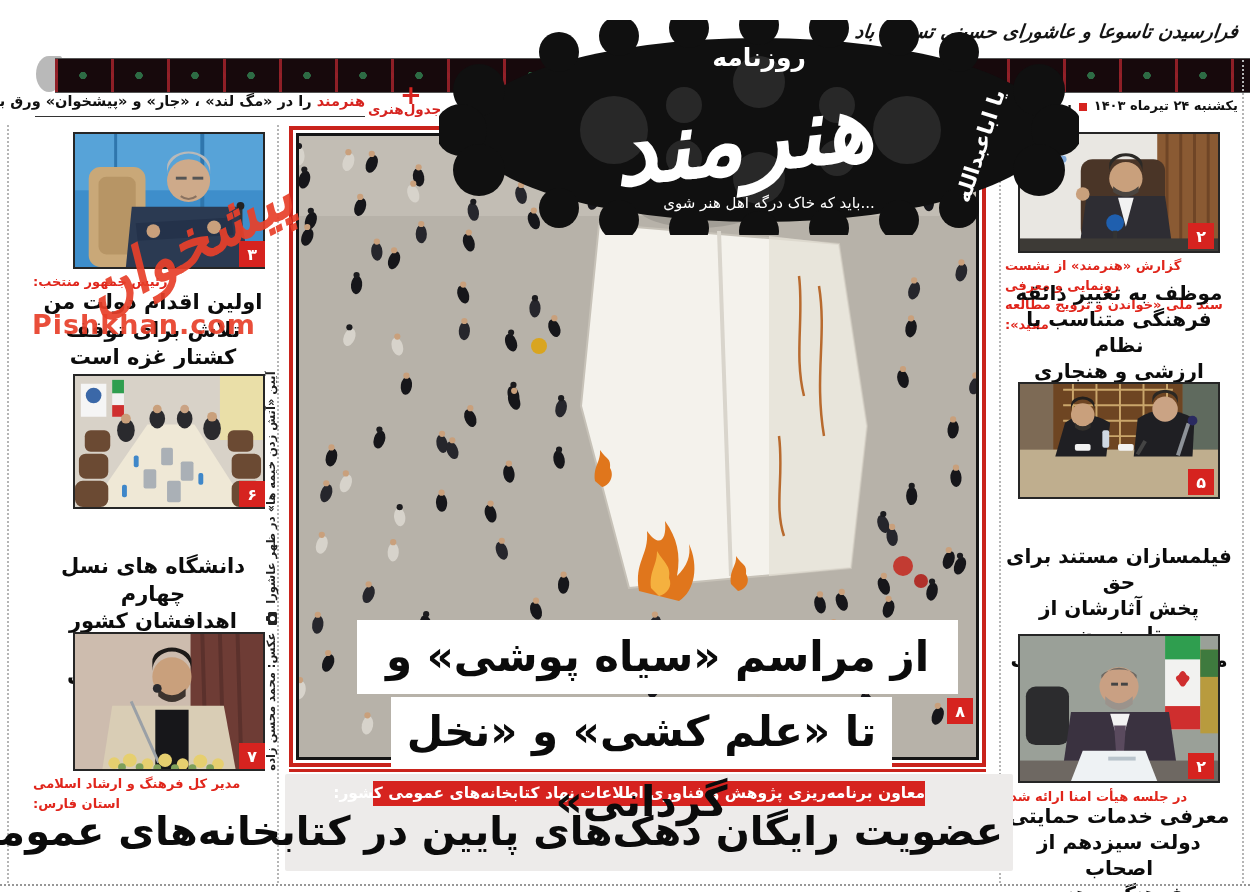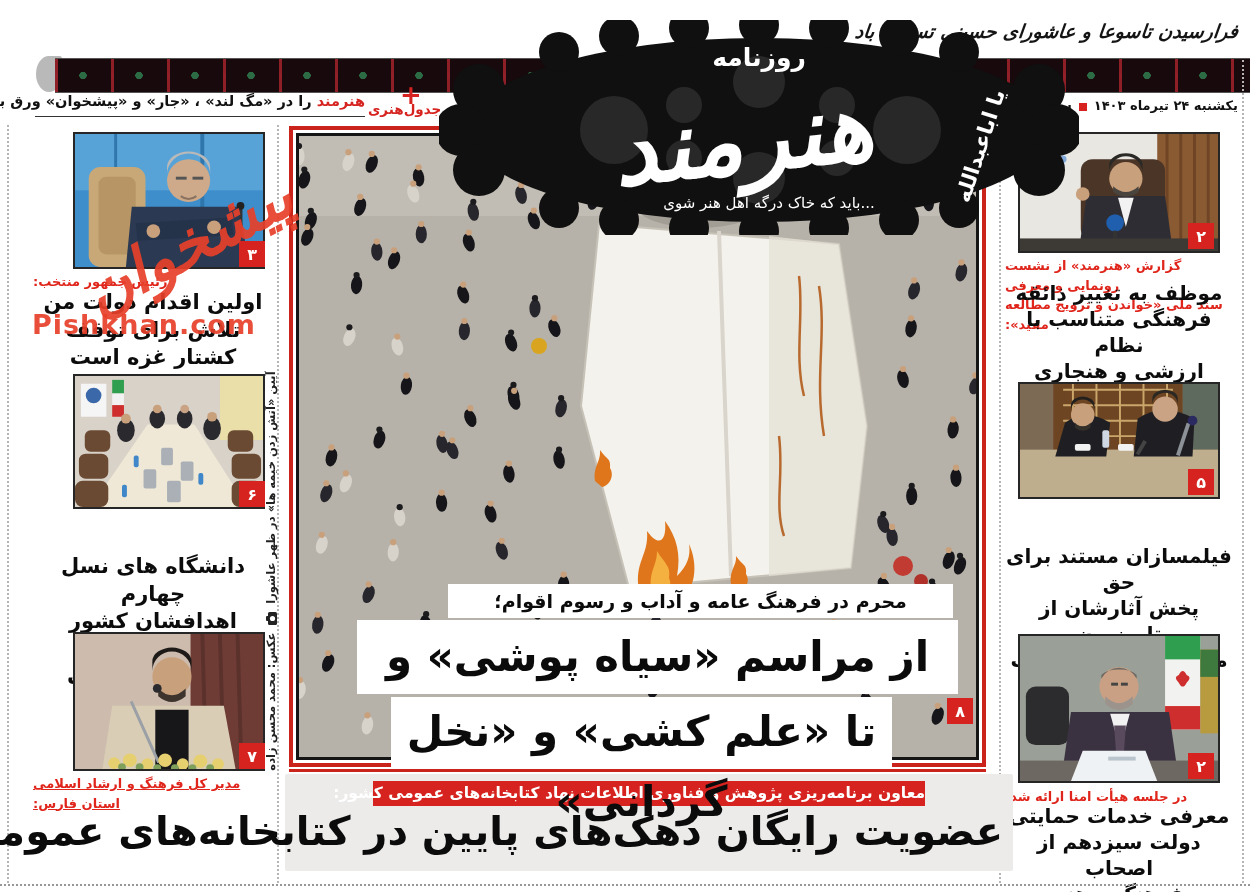--- a/index.html
+++ b/index.html
@@ -348,21 +348,20 @@
         <path d="M352,452 C350,435 358,430 358,415 C366,428 372,430 370,442 C374,450 368,458 360,460 Z" fill="#f5b13f"></path>
         <path d="M296,345 C294,330 302,326 301,314 C308,324 312,322 311,332 C316,340 310,350 303,351 Z" fill="#e0761c"></path>
         <path d="M432,448 C430,434 438,430 437,420 C444,430 448,428 447,438 C452,446 446,454 439,455 Z" fill="#e0761c"></path>
         <circle cx="240" cy="210" r="8" fill="#d9a520"></circle>
         <circle cx="604" cy="430" r="10" fill="#c23b32"></circle>
         <circle cx="622" cy="445" r="7" fill="#b0302a"></circle>
       </svg>
     </div>
   </div>
 
-  <div class="abs strip-white c-kicker">محرم در فرهنگ عامه و آداب و رسوم اقوام؛</div>
   <div class="abs strip-white c-line c-line1">از مراسم «سیاه پوشی» و «نذری»</div>
   <div class="abs strip-white c-line c-line2">تا «علم کشی» و «نخل گردانی»</div>
   <div class="badge c-badge">۸</div>
 
   <div class="abs v-caption">
     <span>آیین «آتش زدن خیمه ها» در ظهر عاشورا</span>
     <svg width="13" height="11" viewBox="0 0 13 11">
         <rect x="0" y="2" width="13" height="9" rx="1.5" fill="#222"></rect>
         <rect x="4" y="0" width="5" height="3" rx="1" fill="#222"></rect>
         <circle cx="6.5" cy="6.5" r="2.6" fill="#fff"></circle>
@@ -470,21 +469,21 @@
           <circle cx="48" cy="137" r="4"></circle>
           <circle cx="66" cy="137" r="4"></circle>
           <circle cx="84" cy="138" r="4"></circle>
           <circle cx="102" cy="138" r="4"></circle>
           <circle cx="120" cy="138" r="4"></circle>
           <circle cx="138" cy="138" r="4"></circle>
         </g>
     </svg>
   </div>
   <div class="badge" style="left:239px;top:743px;">۷</div>
-  <div class="abs kicker" style="left:33px;top:774px;width:240px;text-decoration:underline;">مدیر کل فرهنگ و ارشاد اسلامی استان فارس:</div>
+  <div class="abs kicker" style="left:33px;top:774px;width:240px;">مدیر کل فرهنگ و ارشاد اسلامی استان فارس:</div>
 
   <div class="abs photo" style="left:1018px;top:132px;width:202px;height:121px;">
     <svg viewBox="0 0 202 121" preserveAspectRatio="none">
       <rect width="202" height="121" fill="#e9e7e2"></rect>
       <rect x="140" y="0" width="62" height="121" fill="#8a5a33"></rect>
       <path d="M150,0 L150,121 M164,0 L164,121 M178,0 L178,121 M192,0 L192,121" stroke="#6f4526" stroke-width="3"></path>
       <circle cx="30" cy="26" r="17" fill="#dce9f5"></circle>
         <circle cx="30" cy="26" r="6" fill="#2b66b2"></circle>
       <g fill="#7fa8d9">
           <circle cx="30" cy="12" r="3.5"></circle>

